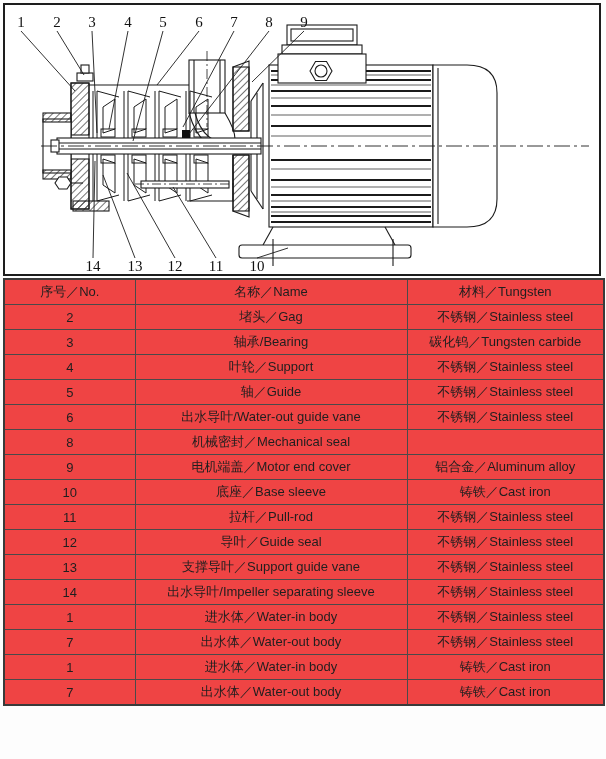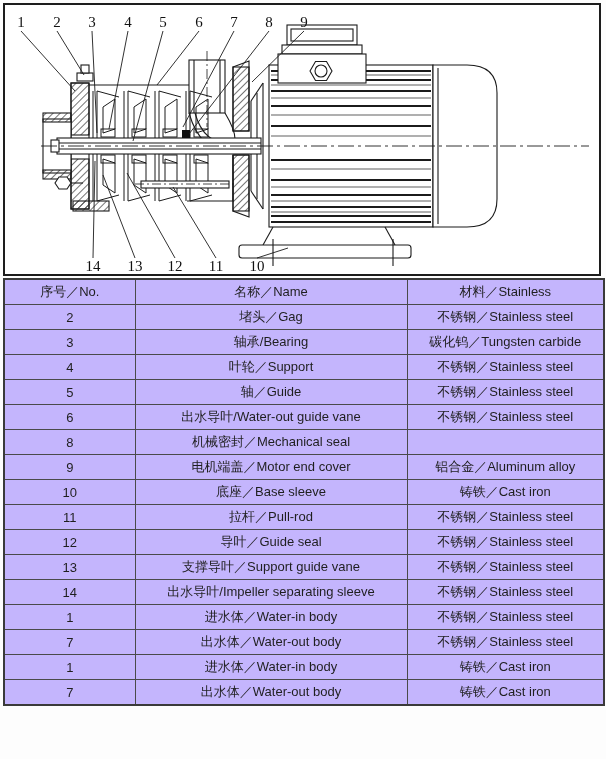--- a/index.html
+++ b/index.html
@@ -7,21 +7,21 @@
     position:relative;width:606px;height:759px;background:#fdfdfd;
     font-family:"Liberation Sans",sans-serif;color:#222;overflow:hidden;
   }
   .diagram-box{
     position:absolute;left:3px;top:3px;width:594px;height:269px;
     border:2px solid #1d1d1d;background:#fff;
   }
   .diagram-box svg{position:absolute;left:0;top:0;width:100%;height:100%;}
   table.parts-table{
     position:absolute;left:3px;top:278px;width:600px;
-    border-collapse:collapse;table-layout:fixed;background:#c4b5fd;
+    border-collapse:collapse;table-layout:fixed;background:#ef4444;
     border:2px solid #3a3a3a;
   }
   .parts-table th,.parts-table td{
     border:1px solid #4a4a4a;height:24px;padding:0 2px;
     text-align:center;vertical-align:middle;
     font-size:13px;font-weight:400;color:#1f1f1f;
     white-space:nowrap;overflow:hidden;
   }
   .watermark{
     position:absolute;left:190px;top:336px;width:280px;height:62px;
@@ -219,21 +219,21 @@
   <table class="parts-table">
     <colgroup>
         <col style="width:131px">
         <col style="width:272px">
         <col style="width:197px">
       </colgroup>
     <thead>
       <tr>
         <th>序号／No.</th>
         <th>名称／Name</th>
-        <th>材料／Stainless</th>
+        <th>材料／Tungsten</th>
       </tr>
     </thead>
     <tbody>
         <tr>
           <td>2</td>
           <td>堵头／Gag</td>
           <td>不锈钢／Stainless steel</td>
         </tr>
         <tr>
           <td>3</td>

